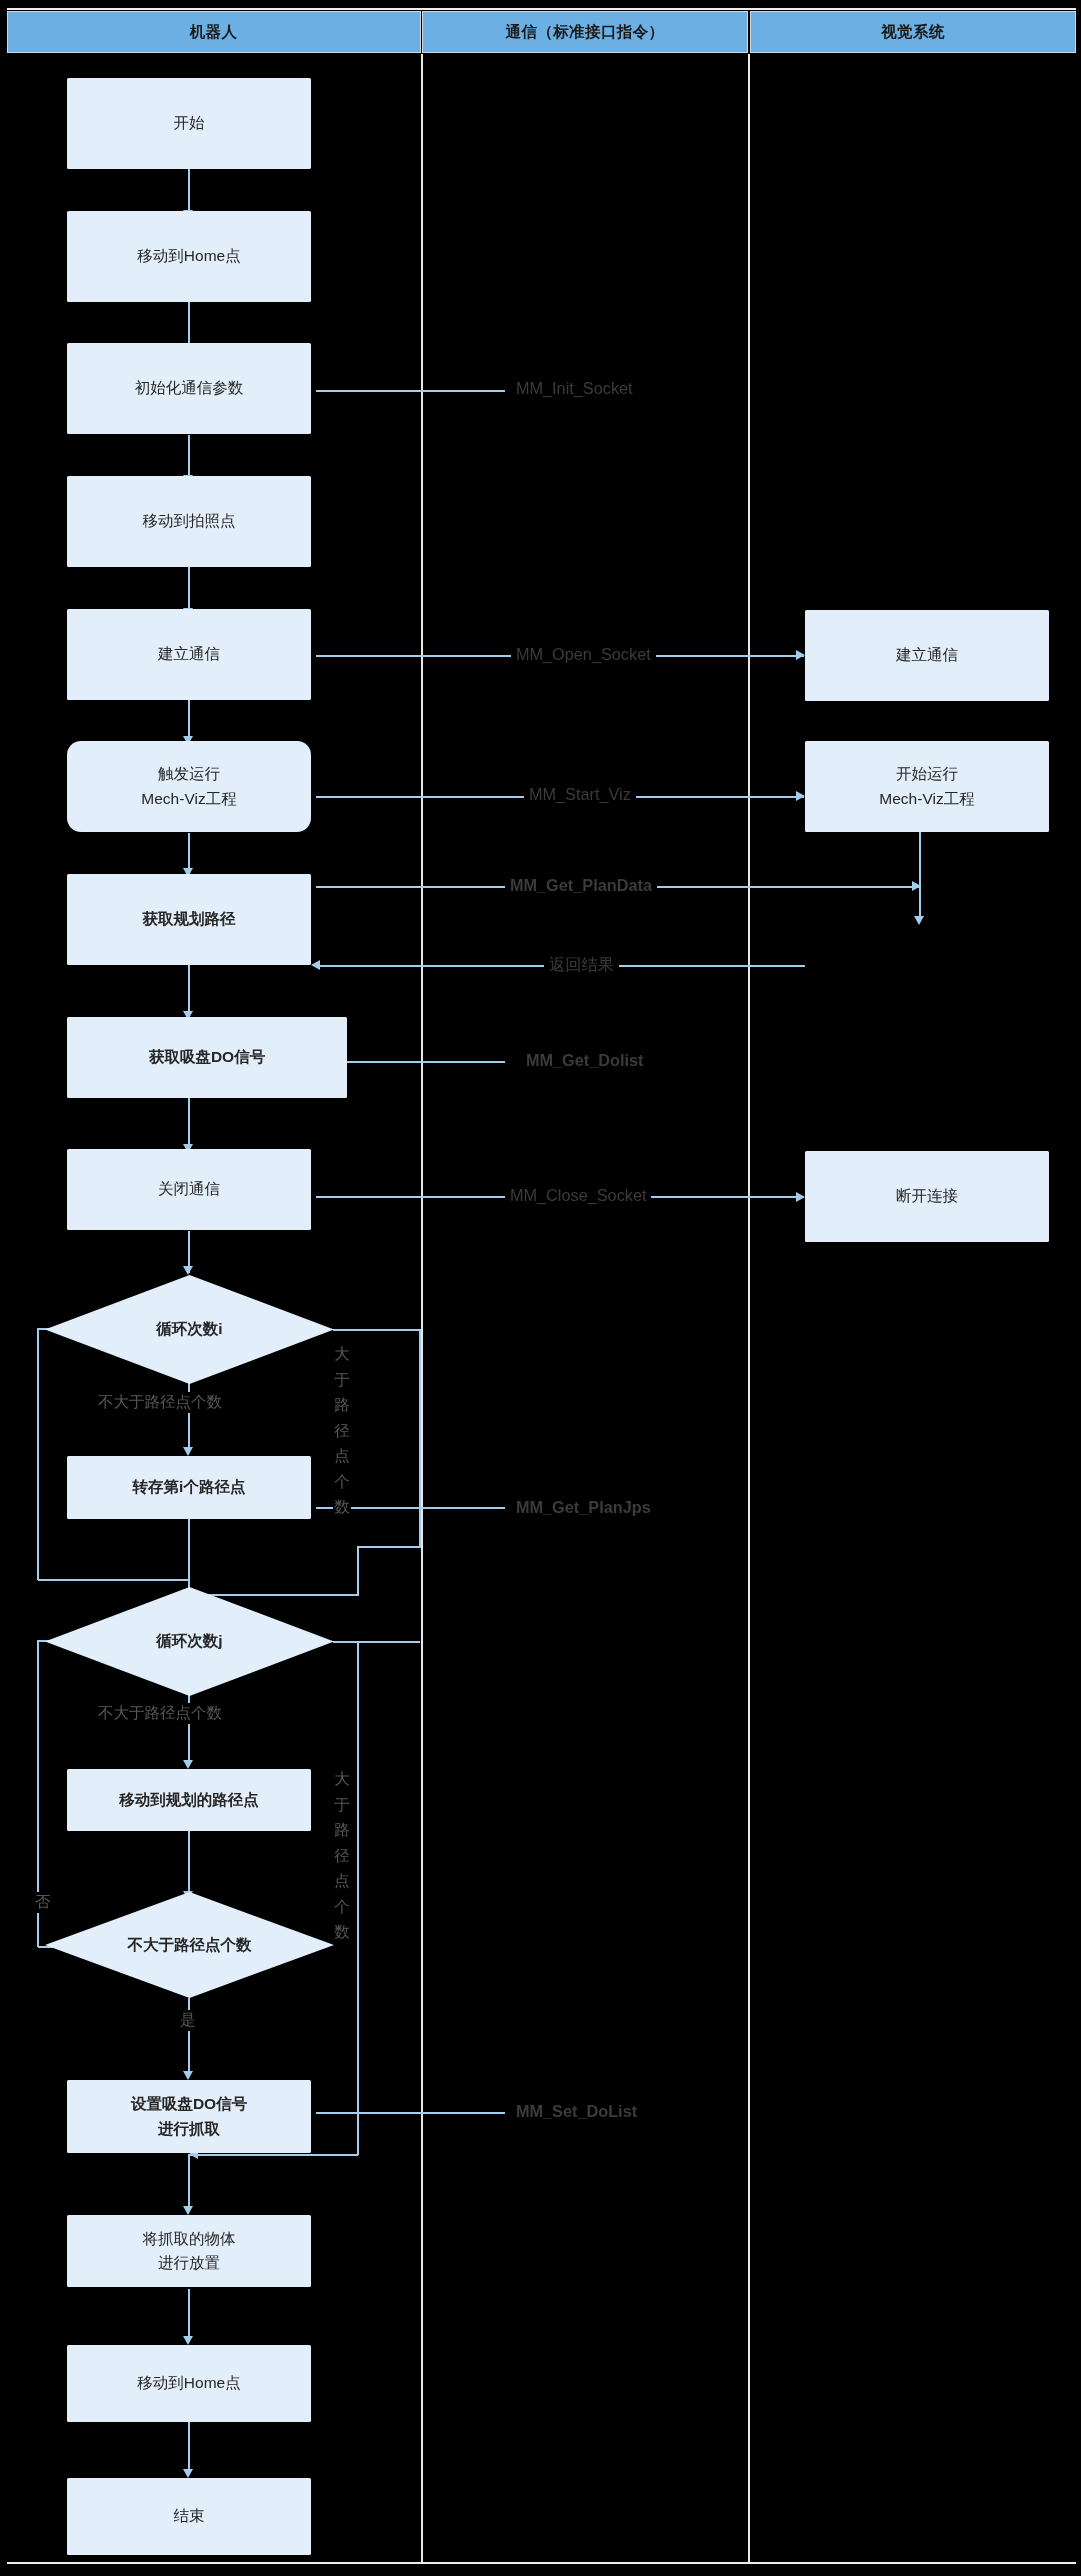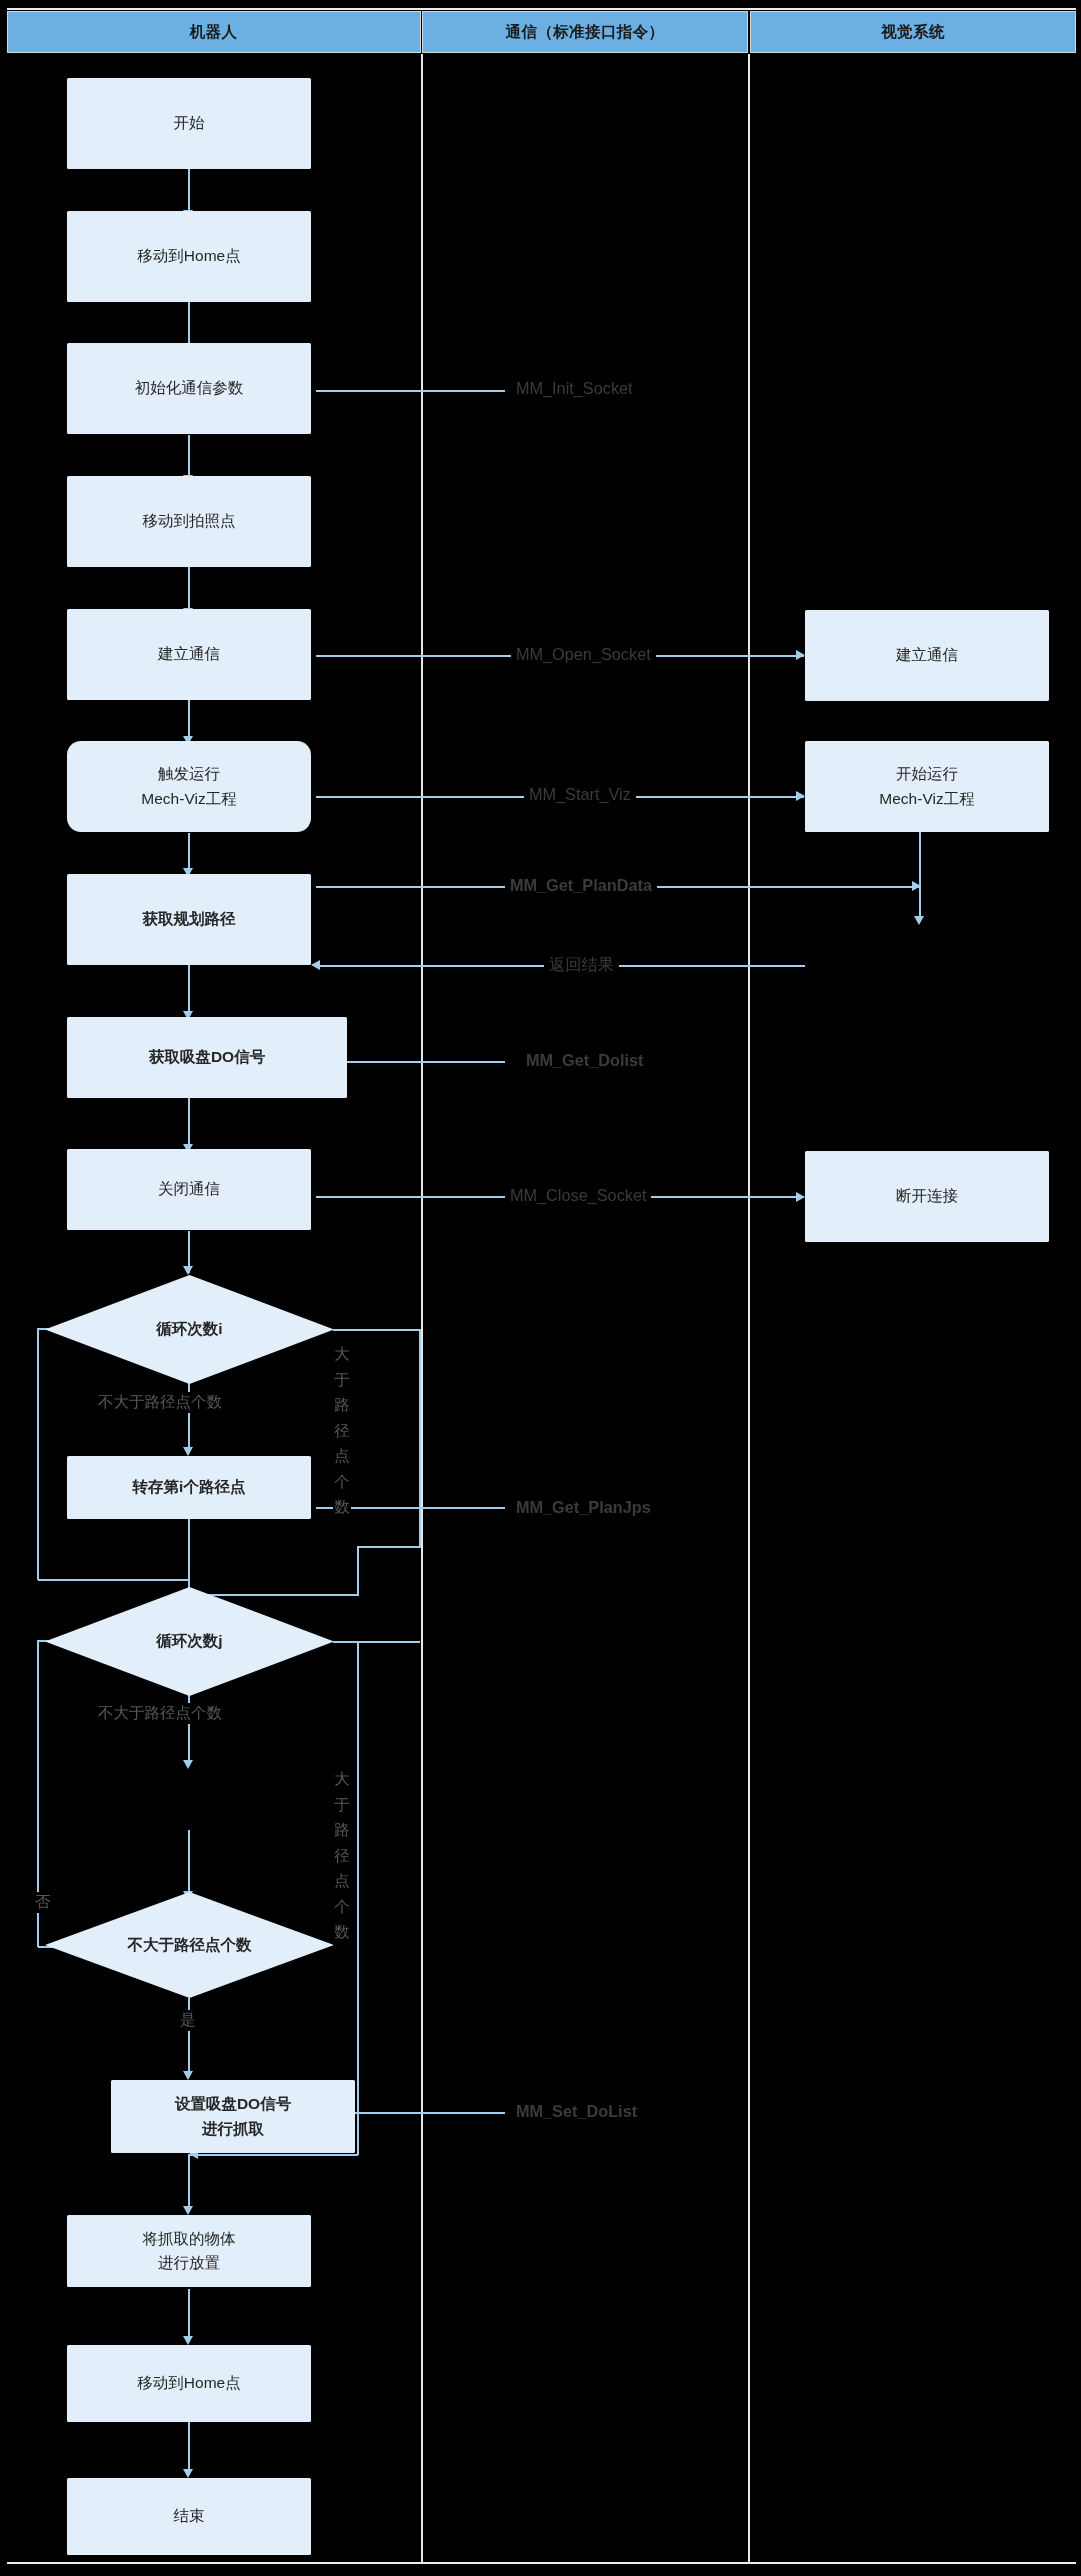--- a/index.html
+++ b/index.html
@@ -224,27 +224,30 @@
 
   <div class="node bold" style="left:67px;top:1456px;width:244px;height:63px;">
     <span>转存第i个路径点</span>
   </div>
 
   <div class="diamond" style="left:45px;top:1587px;width:289px;height:109px;">
     <div class="shape"></div>
     <div class="txt">循环次数j</div>
   </div>
 
+  <div class="node bold" style="left:67px;top:1769px;width:244px;height:62px;">
+    <span>移动到规划的路径点</span>
+  </div>
 
   <div class="diamond" style="left:45px;top:1892px;width:289px;height:106px;">
     <div class="shape"></div>
     <div class="txt">不大于路径点个数</div>
   </div>
 
-  <div class="node bold" style="left:67px;top:2080px;width:244px;height:73px;white-space:pre-line;margin-left:44px;">
+  <div class="node bold" style="left:67px;top:2080px;width:244px;height:73px;white-space:pre-line;">
     <span>设置吸盘DO信号
 进行抓取</span>
   </div>
 
   <div class="node" style="left:67px;top:2215px;width:244px;height:72px;white-space:pre-line;">
     <span>将抓取的物体
 进行放置</span>
   </div>
 
   <div class="node" style="left:67px;top:2345px;width:244px;height:77px;">

